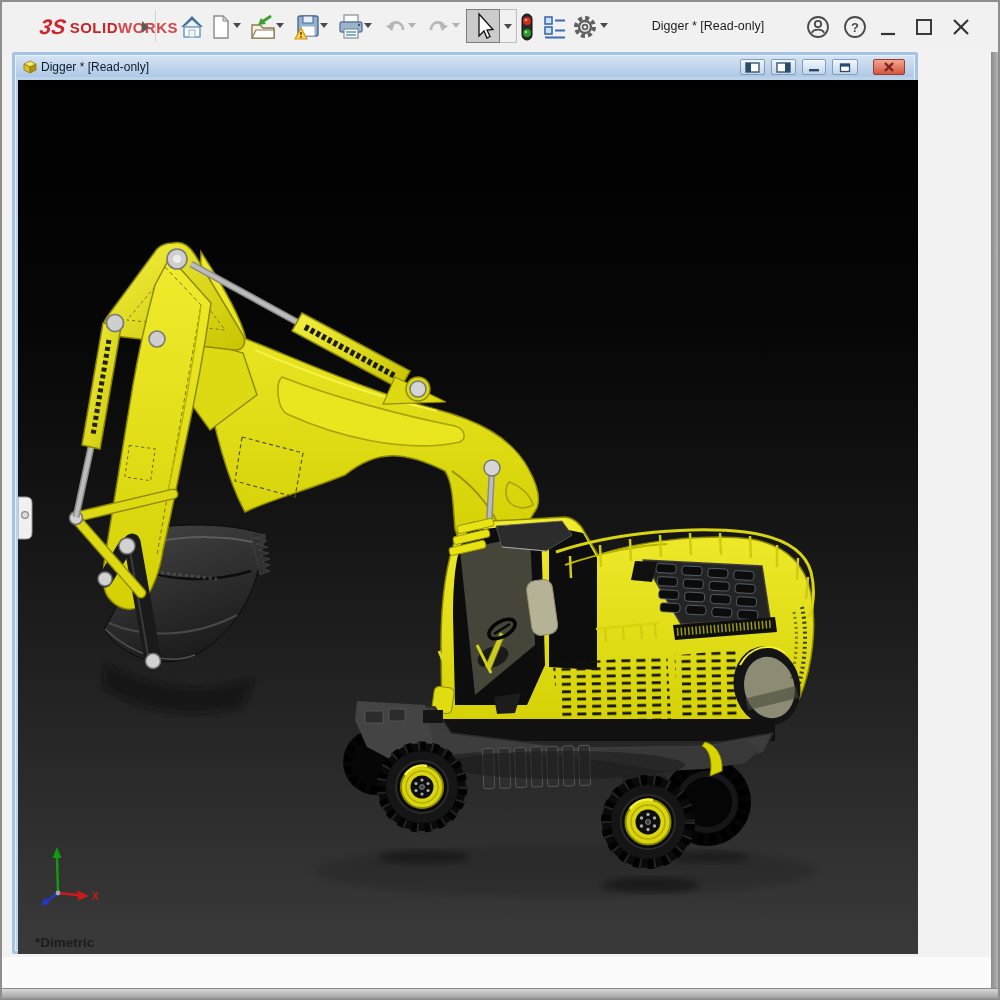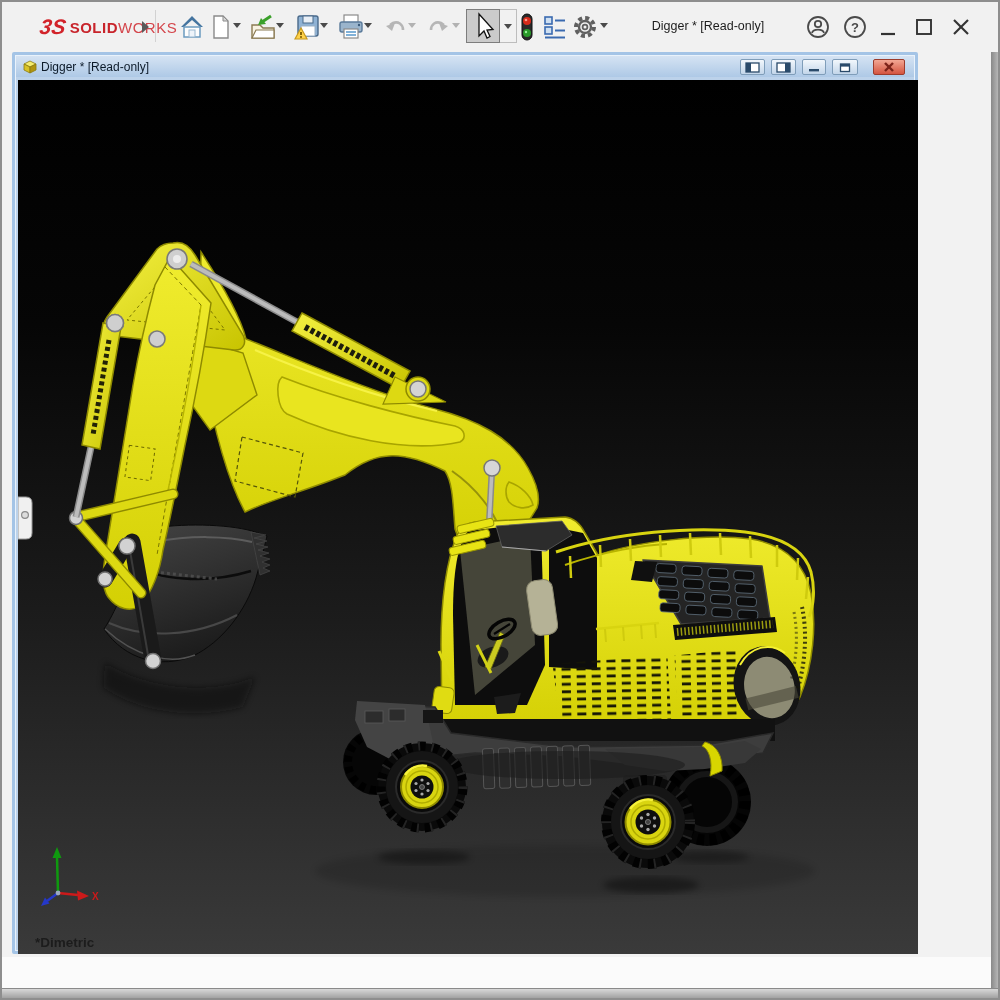--- a/index.html
+++ b/index.html
@@ -4,21 +4,21 @@
 <style>
   html,body{margin:0;padding:0;background:#555;}
   *{box-sizing:border-box;}
   .window{position:relative;width:1000px;height:1000px;background:#f2f2f2;
     border:2px solid #8e8e8e;overflow:hidden;font-family:"Liberation Sans",sans-serif;}
   
   .toolbar{position:absolute;left:0;top:0;width:996px;height:48px;background:#f1f1f1;}
   .brand{position:absolute;left:38px;top:12px;height:26px;display:flex;align-items:center;cursor:default;}
   .brand-mark{font-style:italic;font-weight:bold;font-size:21px;color:#d2232a;transform:skewX(-10deg);margin-right:4px;}
   .brand-bold{font-weight:bold;font-size:15px;color:#c8242b;letter-spacing:.5px;}
-  .brand-light{font-weight:400;font-size:15px;color:#d4464c;letter-spacing:.5px;}
+  .brand-light{font-weight:700;font-size:15px;color:#d4464c;letter-spacing:.5px;}
   .tb-btn{position:absolute;top:11px;width:26px;height:27px;display:flex;align-items:center;justify-content:center;}
   .tb-sep{position:absolute;left:153px;top:8px;width:1px;height:32px;background:#d2d2d2;}
   .dd{position:absolute;top:21px;width:0;height:0;border-left:4px solid transparent;border-right:4px solid transparent;border-top:5px solid #4a4a4a;}
   .dd.dis{border-top-color:#b2b2b2;}
   .select-box{position:absolute;left:464px;top:7px;width:34px;height:34px;background:#cbcbcb;border:1px solid #7d7d7d;display:flex;align-items:center;justify-content:center;}
   .select-dd{position:absolute;left:498px;top:7px;width:17px;height:34px;border:1px solid #bdbdbd;border-left:none;display:flex;align-items:center;justify-content:center;}
   .main-title{position:absolute;left:600px;top:17px;width:212px;text-align:center;font-size:12.5px;color:#1c1c1c;}
   
   .child{position:absolute;left:10px;top:50px;width:906px;height:902px;
     border:3px solid #a4c4e6;box-shadow:inset 0 0 0 1px #e9f2fb;background:#bcd2ea;border-radius:2px;}

